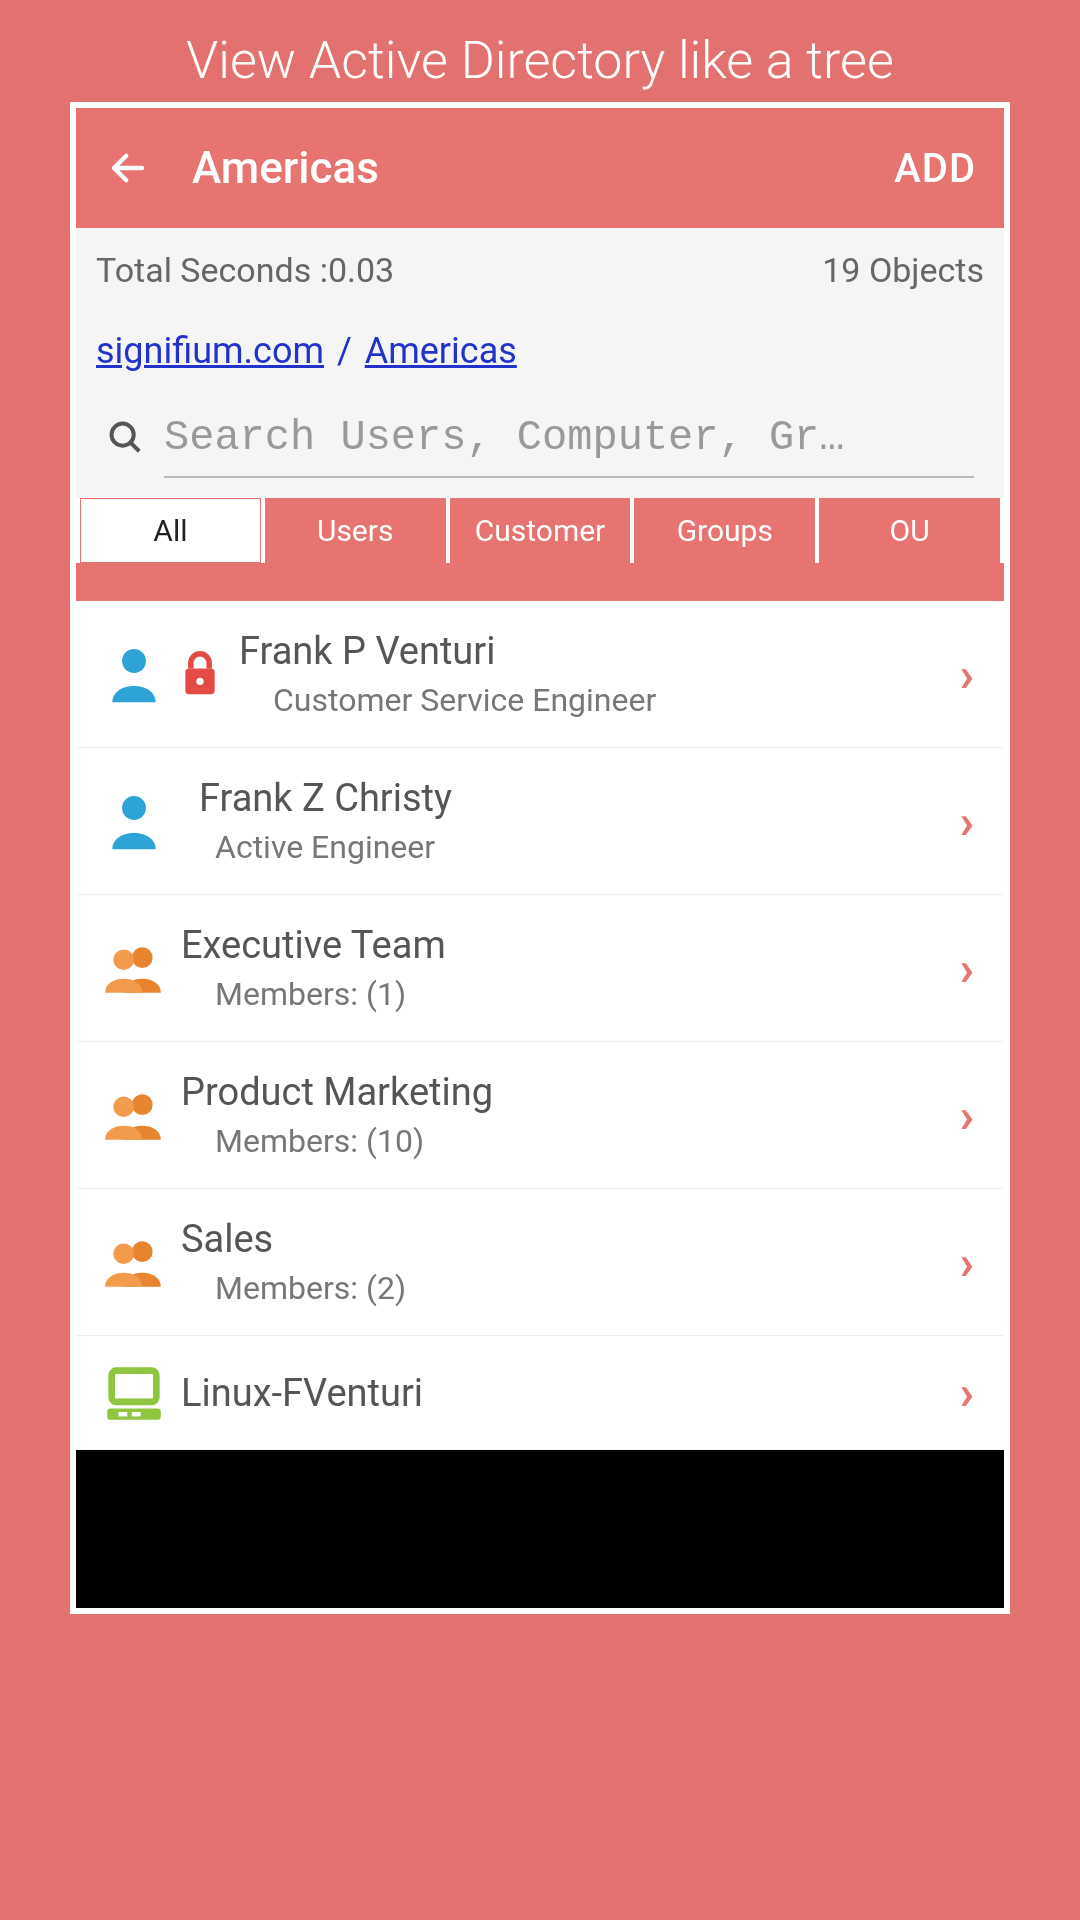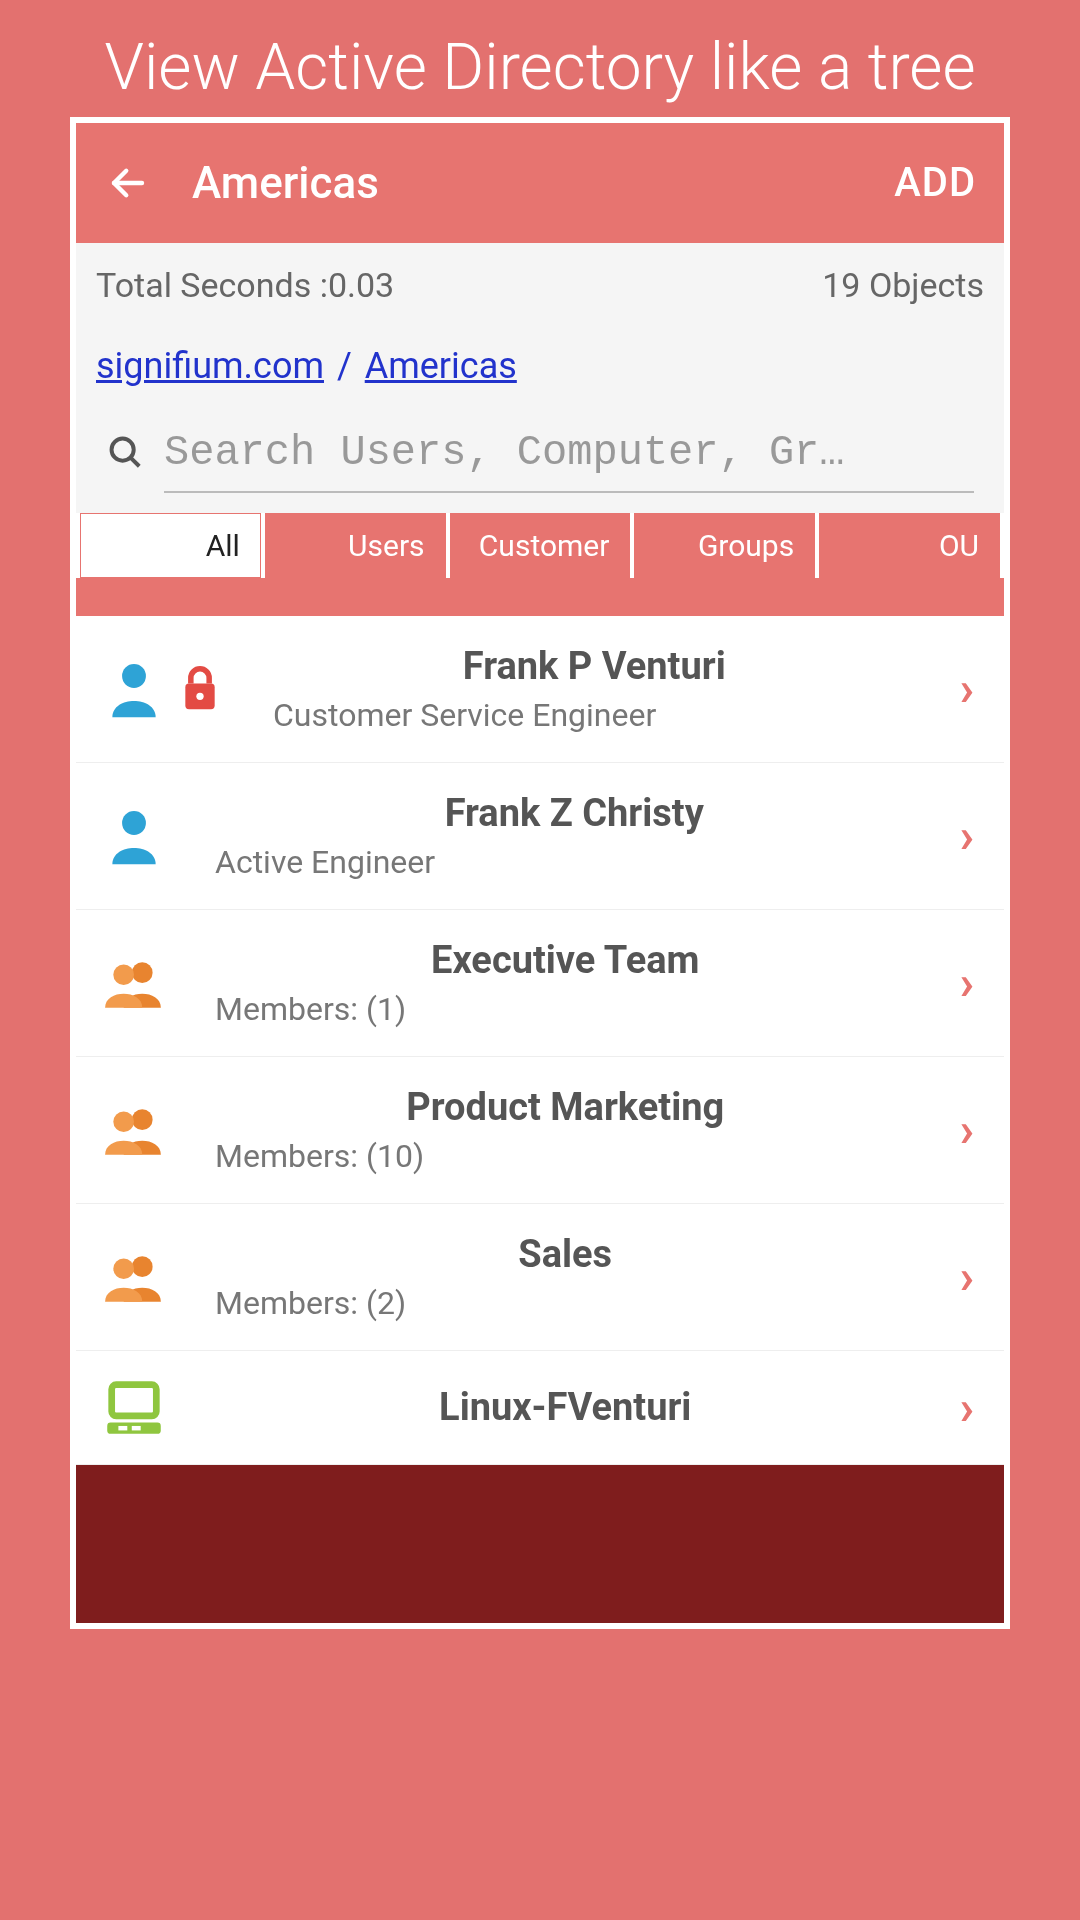--- a/index.html
+++ b/index.html
@@ -6,27 +6,27 @@
   body {
     font-family: -apple-system, BlinkMacSystemFont, 'Segoe UI', Roboto, Arial, sans-serif;
     background: #e3716f;
     width: 1080px;
     height: 1920px;
     overflow: hidden;
   }
   .promo-title {
     color: #fff;
     text-align: center;
-    font-size: 64px;
+    font-size: 52px;
     font-weight: 300;
     padding: 30px 40px 0;
     line-height: 1.2;
   }
   .device-frame {
-    background: #7f1d1d;
+    background: #000000;
     margin: 10px 70px 0;
     border: 6px solid #fff;
     height: 1512px;
     overflow: hidden;
     position: relative;
   }
   .app-bar {
     background: #e77470;
     height: 120px;
     display: flex;
@@ -95,22 +95,22 @@
   }
   .search-input::placeholder { color: #999; }
   .tabs {
     display: flex;
     background: #fff;
     gap: 4px;
     padding: 0 4px;
   }
   .tab {
     flex: 1;
-    text-align: right;
-    padding: 14px 20px;
+    text-align: center;
+    padding: 14px 4px;
     font-size: 30px;
     background: #e77470;
     color: #fff;
     border: 1px solid #e77470;
     cursor: pointer;
   }
   .tab.active {
     background: #fff;
     color: #222;
   }
@@ -137,23 +137,22 @@
     width: 58px;
     display: flex;
     justify-content: center;
   }
   .item-body {
     flex: 1;
     padding-left: 10px;
   }
   .item-title {
     font-size: 38px;
-    font-weight: 700;
+    font-weight: 400;
     color: #555;
-    text-align: center;
   }
   .item-sub {
     font-size: 32px;
     color: #777;
     margin-top: 8px;
     padding-left: 34px;
   }
   .chevron {
     color: #e77470;
     font-size: 48px;

